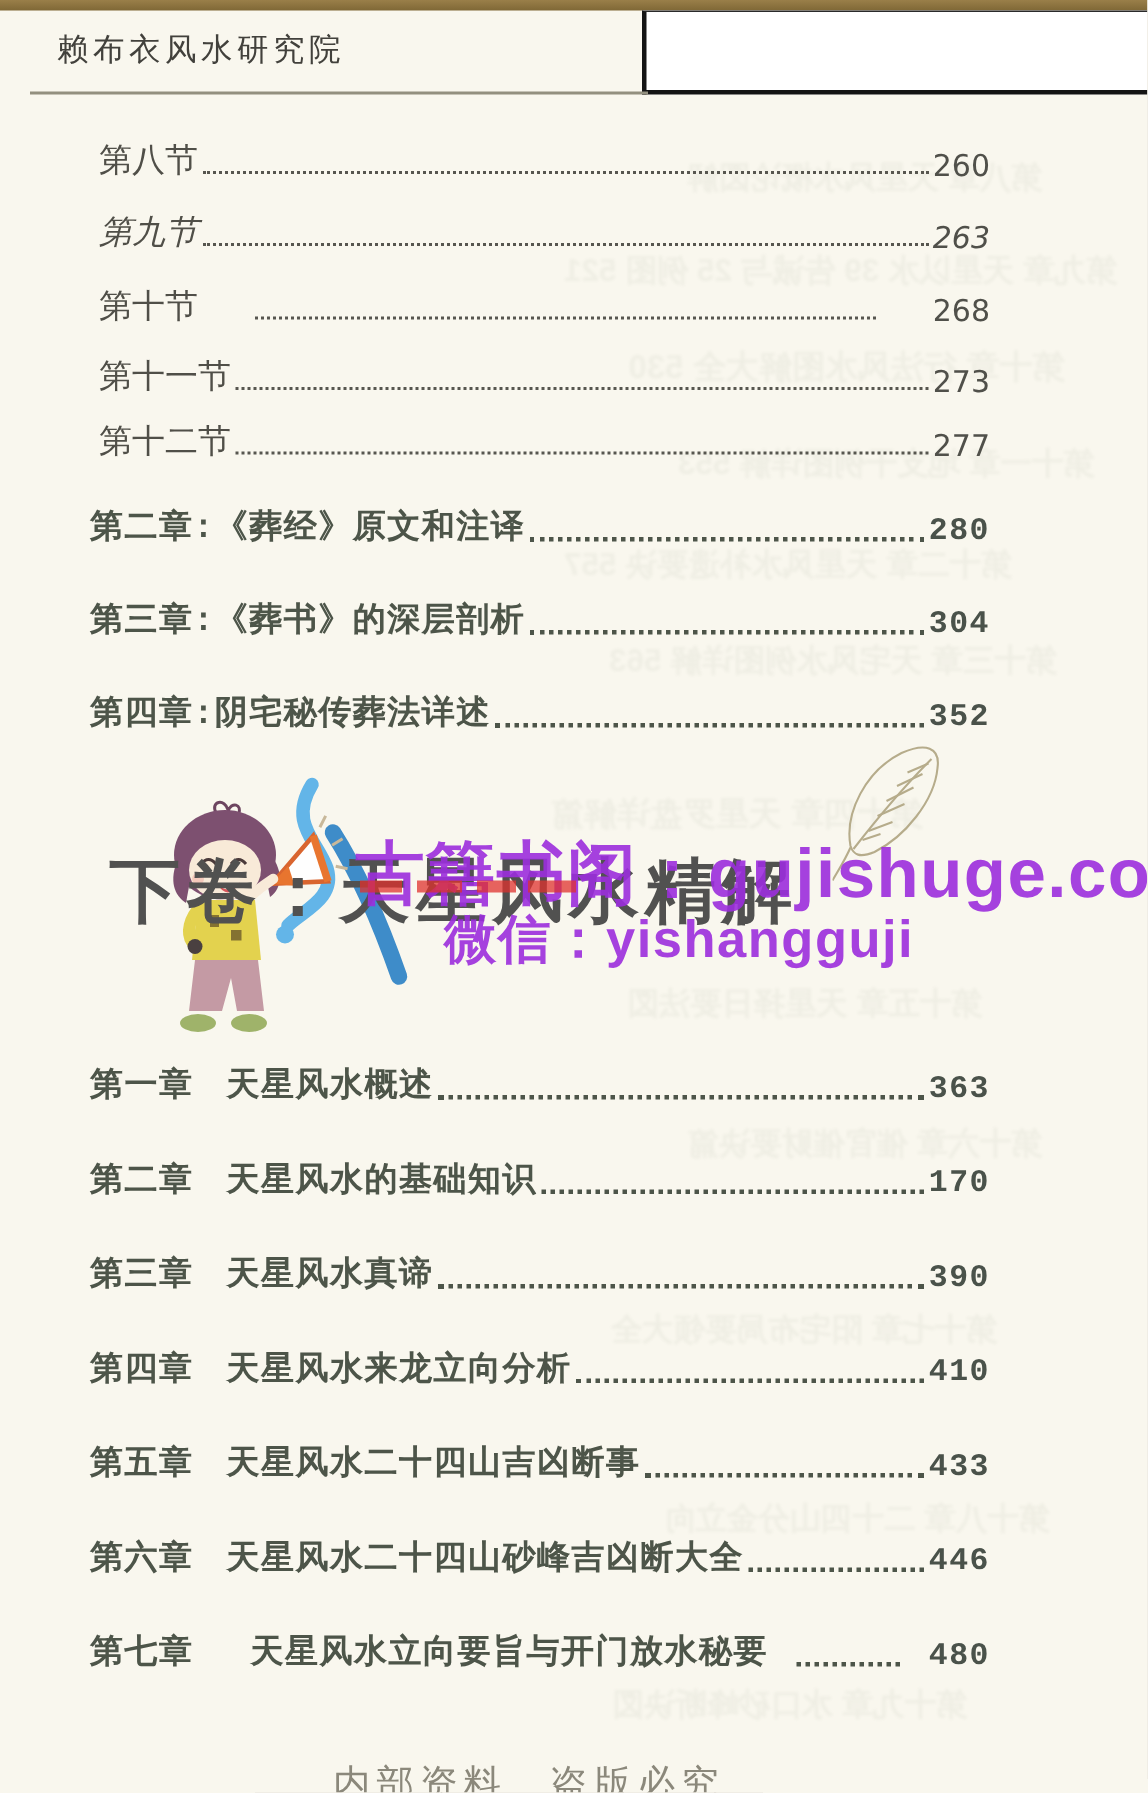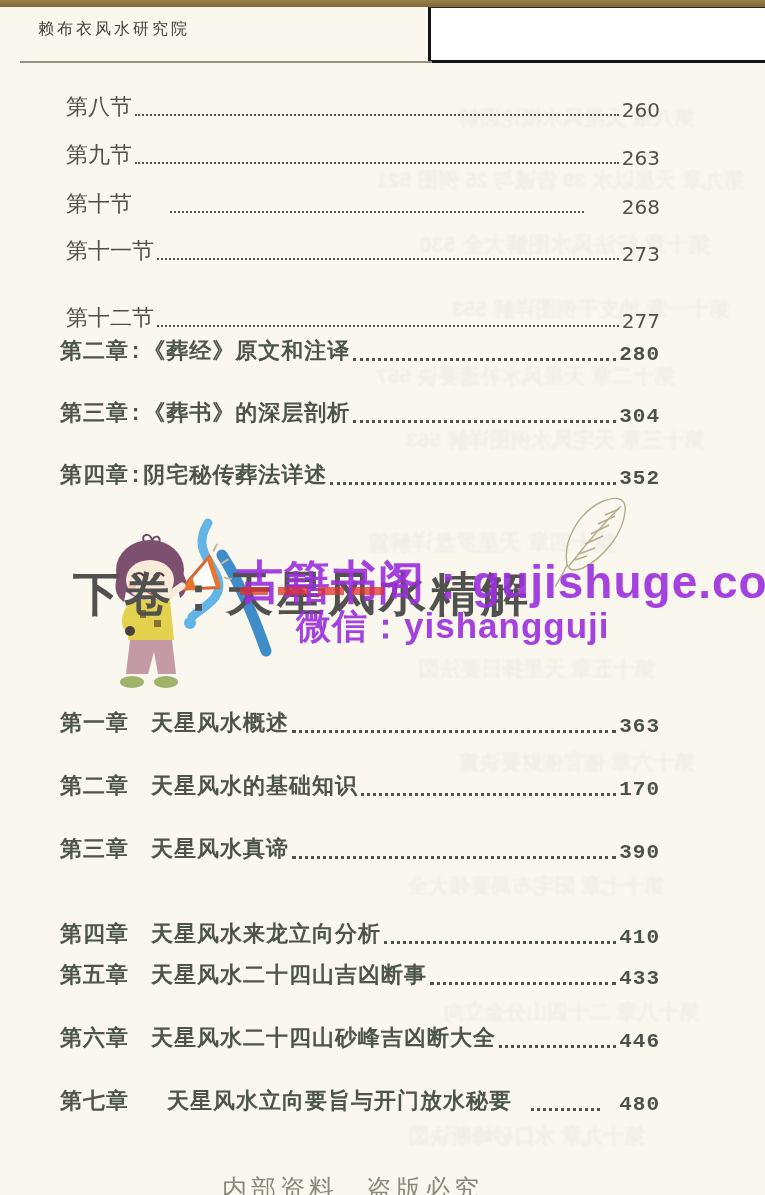--- a/index.html
+++ b/index.html
@@ -7,21 +7,21 @@
     position:relative;width:765px;height:1195px;margin:0 auto;
     background:#f9f7ee;overflow:hidden;
     font-family:"Liberation Serif","DejaVu Serif",serif;
   }
   
   .topbar{position:absolute;left:0;top:0;width:765px;height:7px;
     background:linear-gradient(#9a7f49,#7f6836);}
   
   .cornerbox{position:absolute;left:428px;top:7px;right:0;height:52px;
     background:#ffffff;border-left:3px solid #141414;border-bottom:3px solid #141414;border-top:1px solid #2a2a2a;}
-  .header-title{position:absolute;left:38px;top:19px;font-size:16px;color:#42413c;
+  .header-title{position:absolute;left:38px;top:19px;font-size:21px;color:#42413c;
     letter-spacing:3px;font-weight:normal;}
   .header-rule{position:absolute;left:20px;top:61px;width:412px;height:2px;background:#93907f;}
 
   
   .ghost{position:absolute;transform:scaleX(-1);color:#5d6b52;opacity:0.06;
     font-family:"Liberation Sans","DejaVu Sans",sans-serif;font-weight:bold;
     filter:blur(1.2px);white-space:nowrap;}
 
   
   .row{position:absolute;left:66px;right:105px;display:flex;align-items:flex-end;white-space:nowrap;}
@@ -71,36 +71,36 @@
   <div class="topbar"></div>
   <div class="cornerbox"></div>
   <div class="header-title">赖布衣风水研究院</div>
   <div class="header-rule"></div>
 
   <div class="row row-sec" style="top:92px;">
     <span>第八节</span>
     <span class="dots"></span>
     <span class="num">260</span>
   </div>
-  <div class="row row-sec" style="top:140px;">
+  <div class="row row-sec" style="top:140px;font-style:italic;">
     <span>第九节</span>
     <span class="dots"></span>
     <span class="num">263</span>
   </div>
   <div class="row row-sec" style="top:189px;gap:35px;">
     <span>第十节</span>
     <span class="dots"></span>
     <span class="num">268</span>
   </div>
   <div class="row row-sec" style="top:236px;">
     <span>第十一节</span>
     <span class="dots"></span>
     <span class="num">273</span>
   </div>
-  <div class="row row-sec" style="top:303px;">
+  <div class="row row-sec" style="top:279px;">
     <span>第十二节</span>
     <span class="dots"></span>
     <span class="num">277</span>
   </div>
 
   <div class="row row-ch" style="top:336px;">
     <span>第二章:《葬经》原文和注译</span>
     <span class="dots"></span>
     <span class="num">280</span>
   </div>
@@ -190,21 +190,21 @@
     <span>天星风水的基础知识</span>
     <span class="dots"></span>
     <span class="num">170</span>
   </div>
   <div class="row row-ch" style="top:834px;">
     <span class="ch-label">第三章</span>
     <span>天星风水真谛</span>
     <span class="dots"></span>
     <span class="num">390</span>
   </div>
-  <div class="row row-ch" style="top:919px;">
+  <div class="row row-ch" style="top:897px;">
     <span class="ch-label">第四章</span>
     <span>天星风水来龙立向分析</span>
     <span class="dots"></span>
     <span class="num">410</span>
   </div>
   <div class="row row-ch" style="top:960px;">
     <span class="ch-label">第五章</span>
     <span>天星风水二十四山吉凶断事</span>
     <span class="dots"></span>
     <span class="num">433</span>

